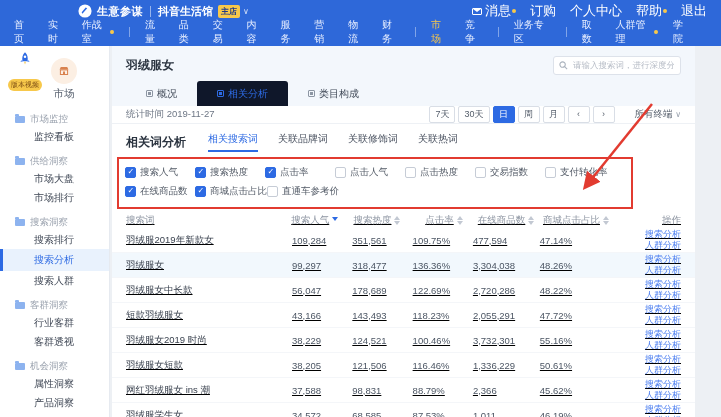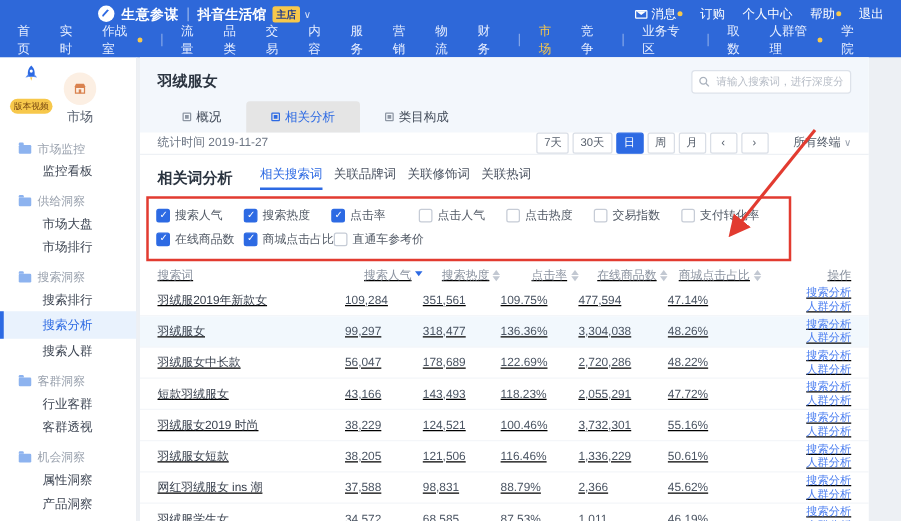--- a/index.html
+++ b/index.html
@@ -13,21 +13,21 @@
   
   .topbar{background:var(--topbar);height:46px;color:#fff;}
   .tb-row1{height:22px;display:flex;align-items:center;padding:0 14px 0 78px;position:relative;}
   .logo{width:14px;height:14px;margin-right:5px;display:inline-flex;}
   .brand{font-size:11px;font-weight:bold;letter-spacing:.5px;}
   .tb-sep{width:1px;height:11px;background:rgba(255,255,255,.5);margin:0 7px;}
   .subbrand{font-size:11px;font-weight:bold;}
   .badge{background:var(--accent-yellow);color:#1f3a8a;font-size:8px;border-radius:2px;padding:1px 3px;margin-left:5px;font-weight:bold;cursor:pointer;}
   .tb-caret{font-size:8px;color:rgba(255,255,255,.8);margin-left:3px;}
   .tb-right{margin-left:auto;display:flex;align-items:center;gap:14px;}
-  .top-link{font-size:10px;color:#fff;display:inline-flex;align-items:center;cursor:pointer;position:relative;}
+  .top-link{font-size:13px;color:#fff;display:inline-flex;align-items:center;cursor:pointer;position:relative;}
   .top-link .mail{display:none;width:10px;height:7px;border:1px solid #fff;border-radius:1px;margin-right:3px;position:relative;}
   .top-link .mail::before{content:"";position:absolute;left:0;top:0;border:4px solid transparent;border-top:3px solid #fff;width:0;}
   .top-link.has-icon .mail{display:inline-block;}
   .top-link .ndot{display:none;}
   .top-link.dot .ndot{display:inline-block;width:4px;height:4px;border-radius:50%;background:var(--accent-yellow);vertical-align:6px;margin-left:1px;}
   .tb-row2{height:24px;display:flex;align-items:center;padding:0 14px;gap:0;}
   .nav-item{font-size:10px;color:#e8efff;padding:0 0 2px 0;margin-right:15px;cursor:pointer;display:inline-flex;align-items:center;border-bottom:2px solid transparent;}
   .nav-item.active{color:var(--accent-yellow);border-bottom-color:var(--accent-yellow);}
   .nav-item .ndot{display:none;}
   .nav-item.dot .ndot{display:inline-block;width:4px;height:4px;border-radius:50%;background:var(--accent-yellow);vertical-align:7px;margin-left:1px;}
@@ -57,38 +57,38 @@
   .ph-top{display:flex;align-items:center;justify-content:space-between;height:24px;}
   .page-title{font-size:12px;font-weight:bold;color:#2b3440;}
   .search{position:relative;display:inline-flex;align-items:center;}
   .search svg{position:absolute;left:6px;}
   .search input{width:128px;height:19px;border:1px solid #dde2ea;border-radius:3px;background:#fff;font-size:8.5px;color:#555;padding:0 6px 0 19px;outline:none;}
   .search input::placeholder{color:#b6bcc6;}
   .ph-tabs{display:flex;margin-top:4px;}
   .ptab{height:25px;display:inline-flex;align-items:center;gap:4px;padding:0 20px;font-size:10px;color:#414a58;cursor:pointer;}
   .ptab .pin{width:7px;height:7px;border:1px solid #8d96a3;border-radius:1px;position:relative;}
   .ptab .pin::after{content:"";position:absolute;left:1px;top:1px;width:3px;height:3px;background:#8d96a3;}
-  .ptab.active{background:#e5e5e5;border-radius:3px 3px 0 0;color:var(--primary);}
+  .ptab.active{background:#0f172a;border-radius:3px 3px 0 0;color:var(--primary);}
   .ptab.active .pin{border-color:var(--primary);}
   .ptab.active .pin::after{background:var(--primary);}
 
   
   .stat-row{display:flex;align-items:center;justify-content:space-between;padding:0 14px;height:26px;border-bottom:1px solid #eef1f5;}
   .stat-time{font-size:9.5px;color:#6e7785;}
   .controls{display:flex;align-items:center;gap:20px;}
   .dbtns{display:flex;gap:3px;}
   .dbtn{height:17px;min-width:22px;padding:0 5px;font-size:9px;color:#555e6b;background:#fff;border:1px solid #d9dee6;border-radius:2px;cursor:pointer;line-height:15px;}
   .dbtn.active{background:var(--primary);border-color:var(--primary);color:#fff;}
   .terminal{font-size:9.5px;color:#555e6b;cursor:pointer;}
   .terminal .caret-down{font-style:normal;font-size:8px;color:#9aa2ae;}
 
   
   .section-head{display:flex;align-items:center;padding:8px 14px 2px;gap:22px;}
   .sec-title{font-size:12px;font-weight:bold;color:#2b3440;}
-  .sec-tabs{display:flex;gap:9px;}
+  .sec-tabs{display:flex;gap:20px;}
   .stab{font-size:10px;color:#4a5260;padding-bottom:4px;border-bottom:2px solid transparent;cursor:pointer;}
   .stab.active{color:var(--primary);border-bottom-color:var(--primary);}
 
   
   .metrics-wrap{margin:3px 62px 4px 5px;border:2px solid var(--annotation-red);padding:4px 4px 6px 6px;}
   .metrics-row{display:flex;height:19px;align-items:center;}
   .metric{display:inline-flex;align-items:center;gap:4px;min-width:70px;cursor:pointer;}
   .metric .cb{width:11px;height:11px;border:1px solid #c6ccd6;border-radius:2px;background:#fff;position:relative;flex:0 0 11px;}
   .metric.checked .cb{background:var(--primary);border-color:var(--primary);}
   .metric.checked .cb::after{content:"✓";position:absolute;left:1.5px;top:-1px;font-size:8px;color:#fff;}
@@ -99,21 +99,21 @@
   .thead{height:22px;}
   .th{font-size:9.5px;color:#8b93a0;display:flex;align-items:center;}
   .th.num{justify-content:flex-end;}
   .th.acol{justify-content:flex-end;}
   .th .sort{display:none;flex-direction:column;margin-left:3px;gap:1px;}
   .th.sortable .sort{display:inline-flex;}
   .th .cu{width:0;height:0;border:3px solid transparent;border-bottom:4px solid #c2c8d2;}
   .th .cd{width:0;height:0;border:3px solid transparent;border-top:4px solid #c2c8d2;}
   .th.sorted .cd{border-top-color:var(--primary);}
   .tbody{flex:1;}
-  .trow{height:25px;border-bottom:1px solid #f4f6f9;}
+  .trow{height:25px;border-bottom:1px solid #f4f6f9;gap:16px;}
   .trow.hl{background:#f2f8fd;}
   .td{font-size:9.5px;color:#4b5563;}
   .td.kw{color:#39414e;}
   .td.num{}
   .td.acts{display:flex;flex-direction:column;align-items:flex-end;line-height:11px;}
   .td.acts a{font-size:9px;color:var(--link);text-decoration:none;cursor:pointer;}
 
   
   .arrow-overlay{position:absolute;left:0;top:0;width:721px;height:417px;pointer-events:none;z-index:40;}
 </style>

